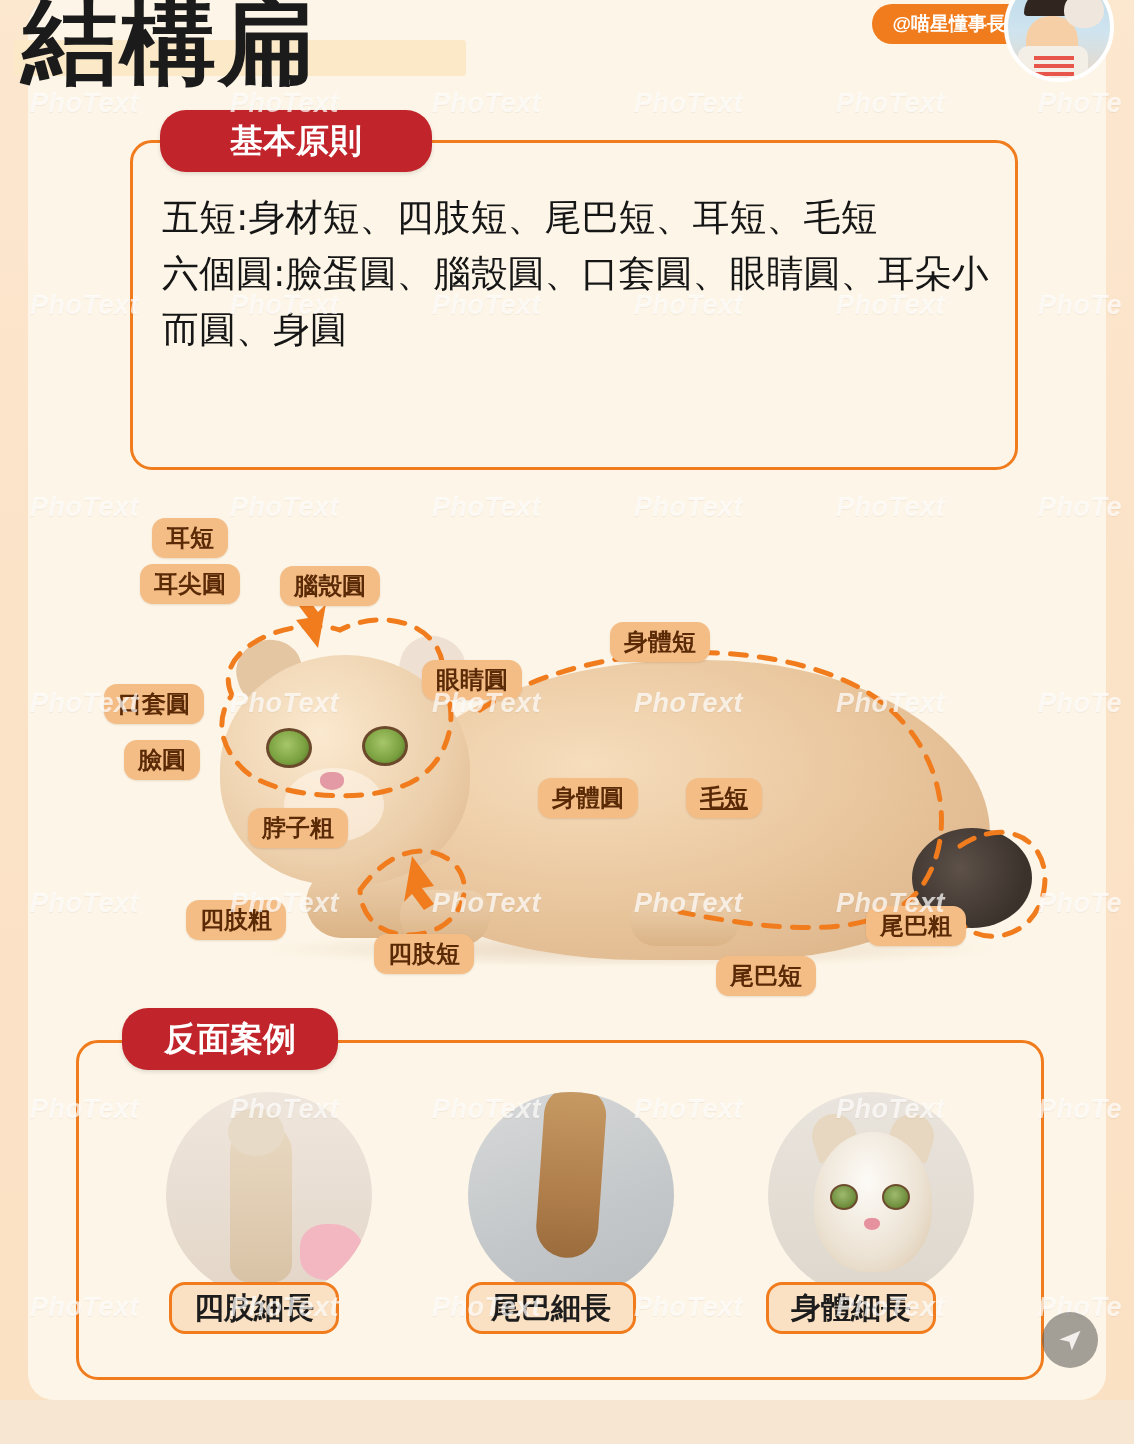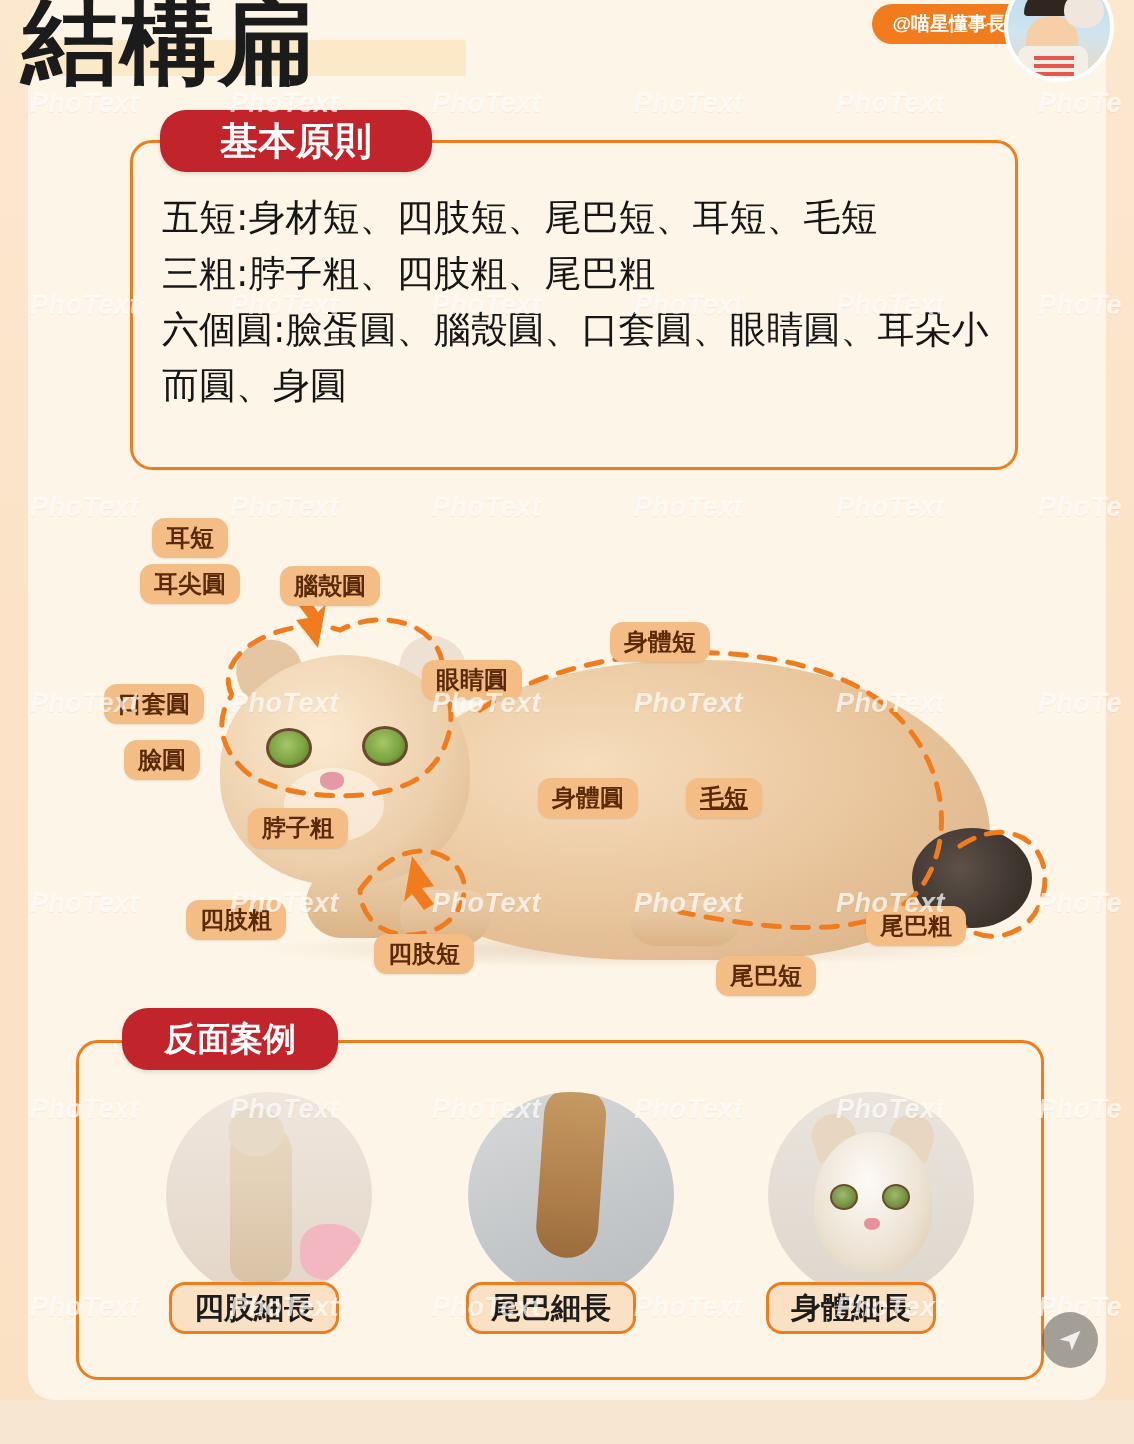--- a/index.html
+++ b/index.html
@@ -135,21 +135,21 @@
     position: absolute;
     display: flex; align-items: center; justify-content: center;
     background: #c1242a;
     color: #fff;
     font-weight: 700;
     border-radius: 26px;
     z-index: 25;
     box-shadow: 0 2px 4px rgba(0,0,0,.12);
     white-space: nowrap;
   }
-  #pill-basic { left: 160px; top: 110px; width: 272px; height: 62px; font-size: 38px; }
+  #pill-basic { left: 160px; top: 110px; width: 272px; height: 62px; font-size: 33px; }
   #pill-struct { left: 663px; top: 518px; width: 344px; height: 60px; font-size: 32px; }
   #pill-bad { left: 122px; top: 1008px; width: 216px; height: 62px; font-size: 33px; }
   
   .panel {
     position: absolute;
     border: 3px solid #f07c1e;
     border-radius: 22px;
     background: rgba(255,255,255,0.0);
     z-index: 22;
   }
@@ -373,21 +373,20 @@
     <div class="av-shirt"></div>
     <div class="av-stripe"></div>
     <div class="av-hair"></div>
     <div class="av-cat"></div>
   </div>
 
   <div class="panel" id="panel-basic"></div>
   <div class="red-pill" id="pill-basic">基本原則</div>
   <div id="basic-text">
     <div>五短:身材短、四肢短、尾巴短、耳短、毛短</div>
-    <div>三粗:脖子粗、四肢粗、尾巴粗</div>
     <div class="wrap">六個圓:臉蛋圓、腦殼圓、口套圓、眼睛圓、耳朵小而圓、身圓</div>
   </div>
 
 
   <div class="cat-wrap">
     <div class="cat-shadow"></div>
     <div class="cat-body"></div>
     <div class="cat-tail"></div>
     <div class="cat-leg leg-1"></div>
     <div class="cat-leg leg-2"></div>

